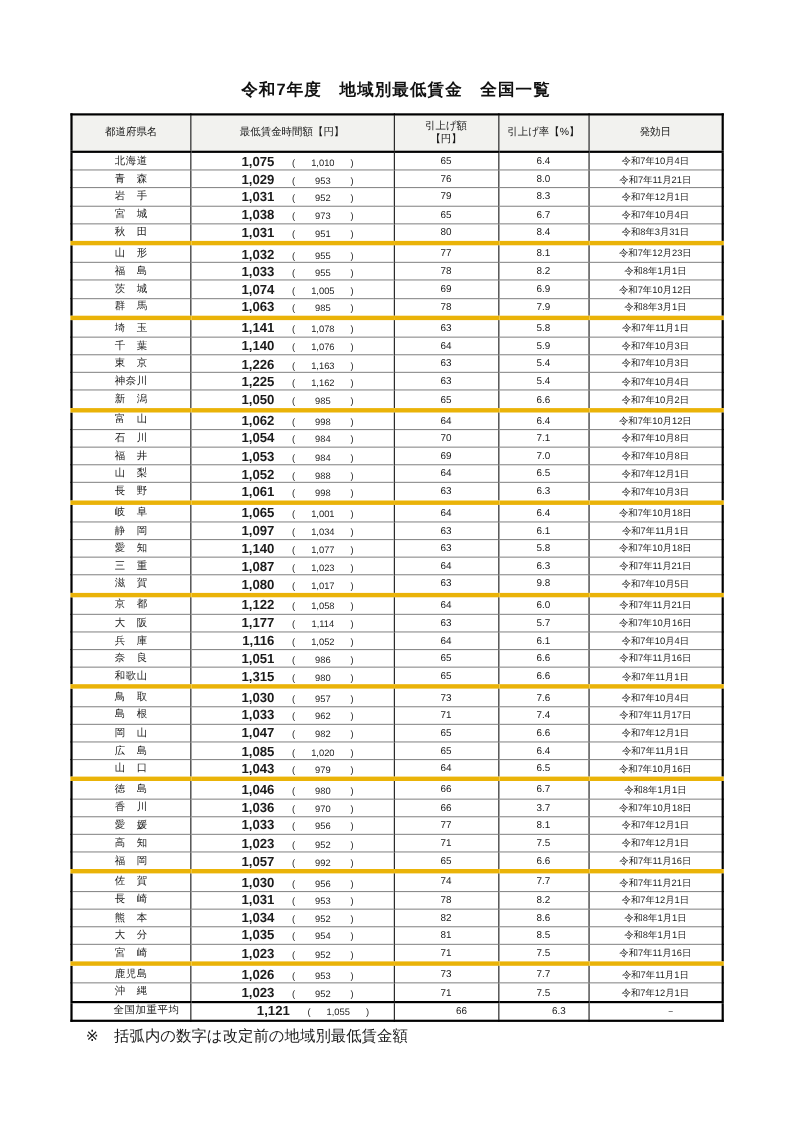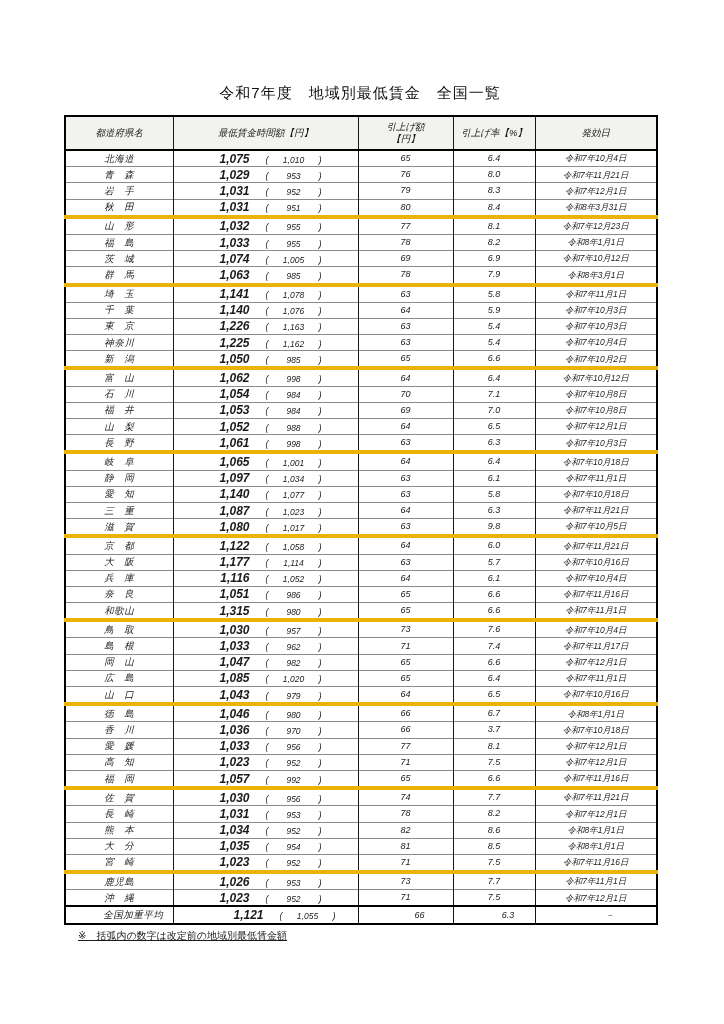--- a/index.html
+++ b/index.html
@@ -3,27 +3,26 @@
 <meta charset="utf-8">
 <style>
   html,body{margin:0;padding:0;}
   body{
     width:724px;height:1024px;background:#ffffff;
     font-family:"Liberation Sans","DejaVu Sans",sans-serif;
     color:#1b1b1b;overflow:hidden;
   }
   .page{padding:72px 0 0 64px;}
   .title{
-    width:592px;text-align:center;font-size:15px;font-weight:400;
-    letter-spacing:1px;margin:12px 0 12px 0;color:#111;
+    width:592px;text-align:center;font-size:15px;font-weight:700;
+    letter-spacing:1px;margin:0 0 12px 0;color:#111;
   }
   table.wage-table{
     border-collapse:collapse;table-layout:fixed;width:592px;
     border:2.5px solid #000;
-    font-style:italic;
   }
   th,td{
     border-left:1.6px solid #161616;border-right:1.6px solid #161616;
     text-align:center;vertical-align:middle;padding:0;
   }
   thead th{
     background:#f2f2ef;font-weight:400;font-size:9.5px;height:32px;
     line-height:1.25;border-bottom:2px solid #000;color:#161616;
   }
   tbody td{
@@ -35,21 +34,21 @@
   .prefname{font-size:9.5px;letter-spacing:0.5px;}
   .wage-box{display:inline-flex;align-items:baseline;}
   .cur{font-weight:700;font-size:12px;width:40px;text-align:right;display:inline-block;}
   .prev{
     display:inline-flex;justify-content:space-between;align-items:baseline;
     width:56px;margin-left:16px;font-size:8.5px;color:#222;
   }
   .c-amt,.c-rate{font-size:9px;}
   .c-date{font-size:8.5px;}
   .footnote{
-    width:592px;margin:4px 0 16px 0;padding-left:14px;font-size:10px;color:#1b1b1b;text-decoration:underline;
+    width:592px;margin:4px 0 16px 0;padding-left:14px;font-size:14px;color:#1b1b1b;
   }
 </style>
 </head>
 <body>
 
 <div class="page">
   <h1 class="title">令和7年度　地域別最低賃金　全国一覧</h1>
 
   <table class="wage-table">
     <colgroup>
@@ -110,20 +109,36 @@
                 <span>(</span>
                 <span>952</span>
                 <span>)</span>
               </span>
       </span>
     </td>
     <td class="c-amt">79</td>
     <td class="c-rate">8.3</td>
     <td class="c-date">令和7年12月1日</td>
   </tr>
+        <tr>
+    <td class="c-pref"><span class="prefname">宮　城</span></td>
+    <td class="c-wage">
+      <span class="wage-box">
+        <span class="cur">1,038</span>
+        <span class="prev">
+                <span>(</span>
+                <span>973</span>
+                <span>)</span>
+              </span>
+      </span>
+    </td>
+    <td class="c-amt">65</td>
+    <td class="c-rate">6.7</td>
+    <td class="c-date">令和7年10月4日</td>
+  </tr>
         <tr class="group-end">
     <td class="c-pref"><span class="prefname">秋　田</span></td>
     <td class="c-wage">
       <span class="wage-box">
         <span class="cur">1,031</span>
         <span class="prev">
                 <span>(</span>
                 <span>951</span>
                 <span>)</span>
               </span>

